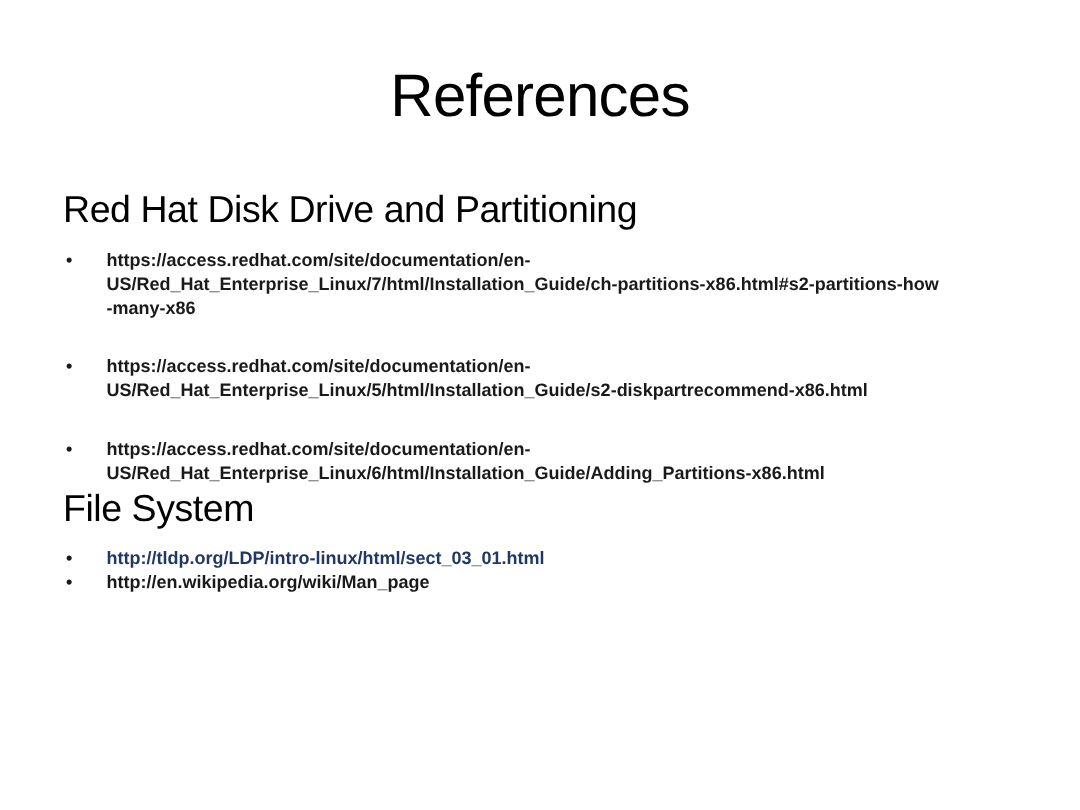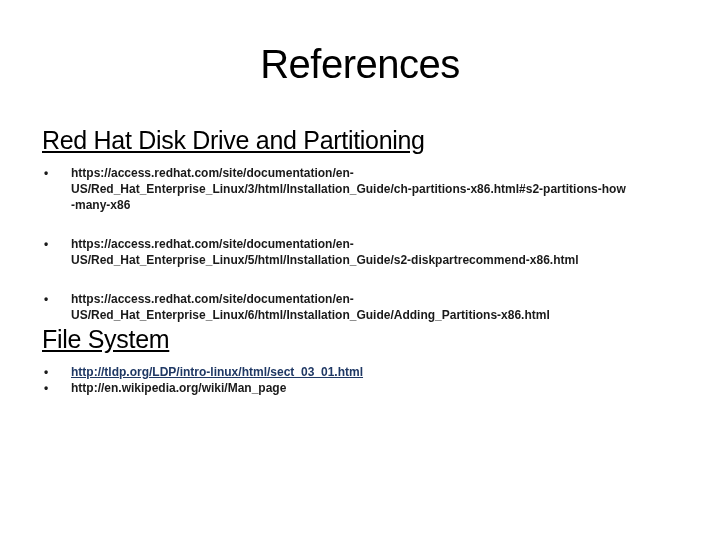--- a/index.html
+++ b/index.html
@@ -34,21 +34,20 @@
     right: 28px;
     top: 124px;
   }
   .section-heading {
     font-size: 25px;
     line-height: 32px;
     font-weight: 400;
     margin: 0 0 9px 0;
     color: #000000;
     letter-spacing: -0.3px;
-    text-decoration: underline;
   }
   .section + .section .section-heading {
   }
   .bullets {
     margin: 0;
     padding: 0;
   }
   .bullet {
     position: relative;
     padding-left: 29px;
@@ -68,41 +67,40 @@
     font-size: 12px;
     line-height: 16px;
     color: #1a1a1a;
   }
   .bullet-line {
     display: block;
     white-space: nowrap;
   }
   a.url-link {
     color: var(--link-color, #1F3864);
-    text-decoration: underline;
     cursor: pointer;
   }
 </style>
 </head>
 <body>
 
 <div class="slide">
 
   <div class="slide-title">References</div>
 
   <div class="content">
 
     <div class="section">
       <h2 class="section-heading">Red Hat Disk Drive and Partitioning</h2>
       <div class="bullets">
 
         <div class="bullet">
           <span class="bullet-dot">•</span>
           <span class="bullet-line">https://access.redhat.com/site/documentation/en-</span>
-          <span class="bullet-line">US/Red_Hat_Enterprise_Linux/3/html/Installation_Guide/ch-partitions-x86.html#s2-partitions-how</span>
+          <span class="bullet-line">US/Red_Hat_Enterprise_Linux/7/html/Installation_Guide/ch-partitions-x86.html#s2-partitions-how</span>
           <span class="bullet-line">-many-x86</span>
         </div>
 
         <div class="bullet">
           <span class="bullet-dot">•</span>
           <span class="bullet-line">https://access.redhat.com/site/documentation/en-</span>
           <span class="bullet-line">US/Red_Hat_Enterprise_Linux/5/html/Installation_Guide/s2-diskpartrecommend-x86.html</span>
         </div>
 
         <div class="bullet">

